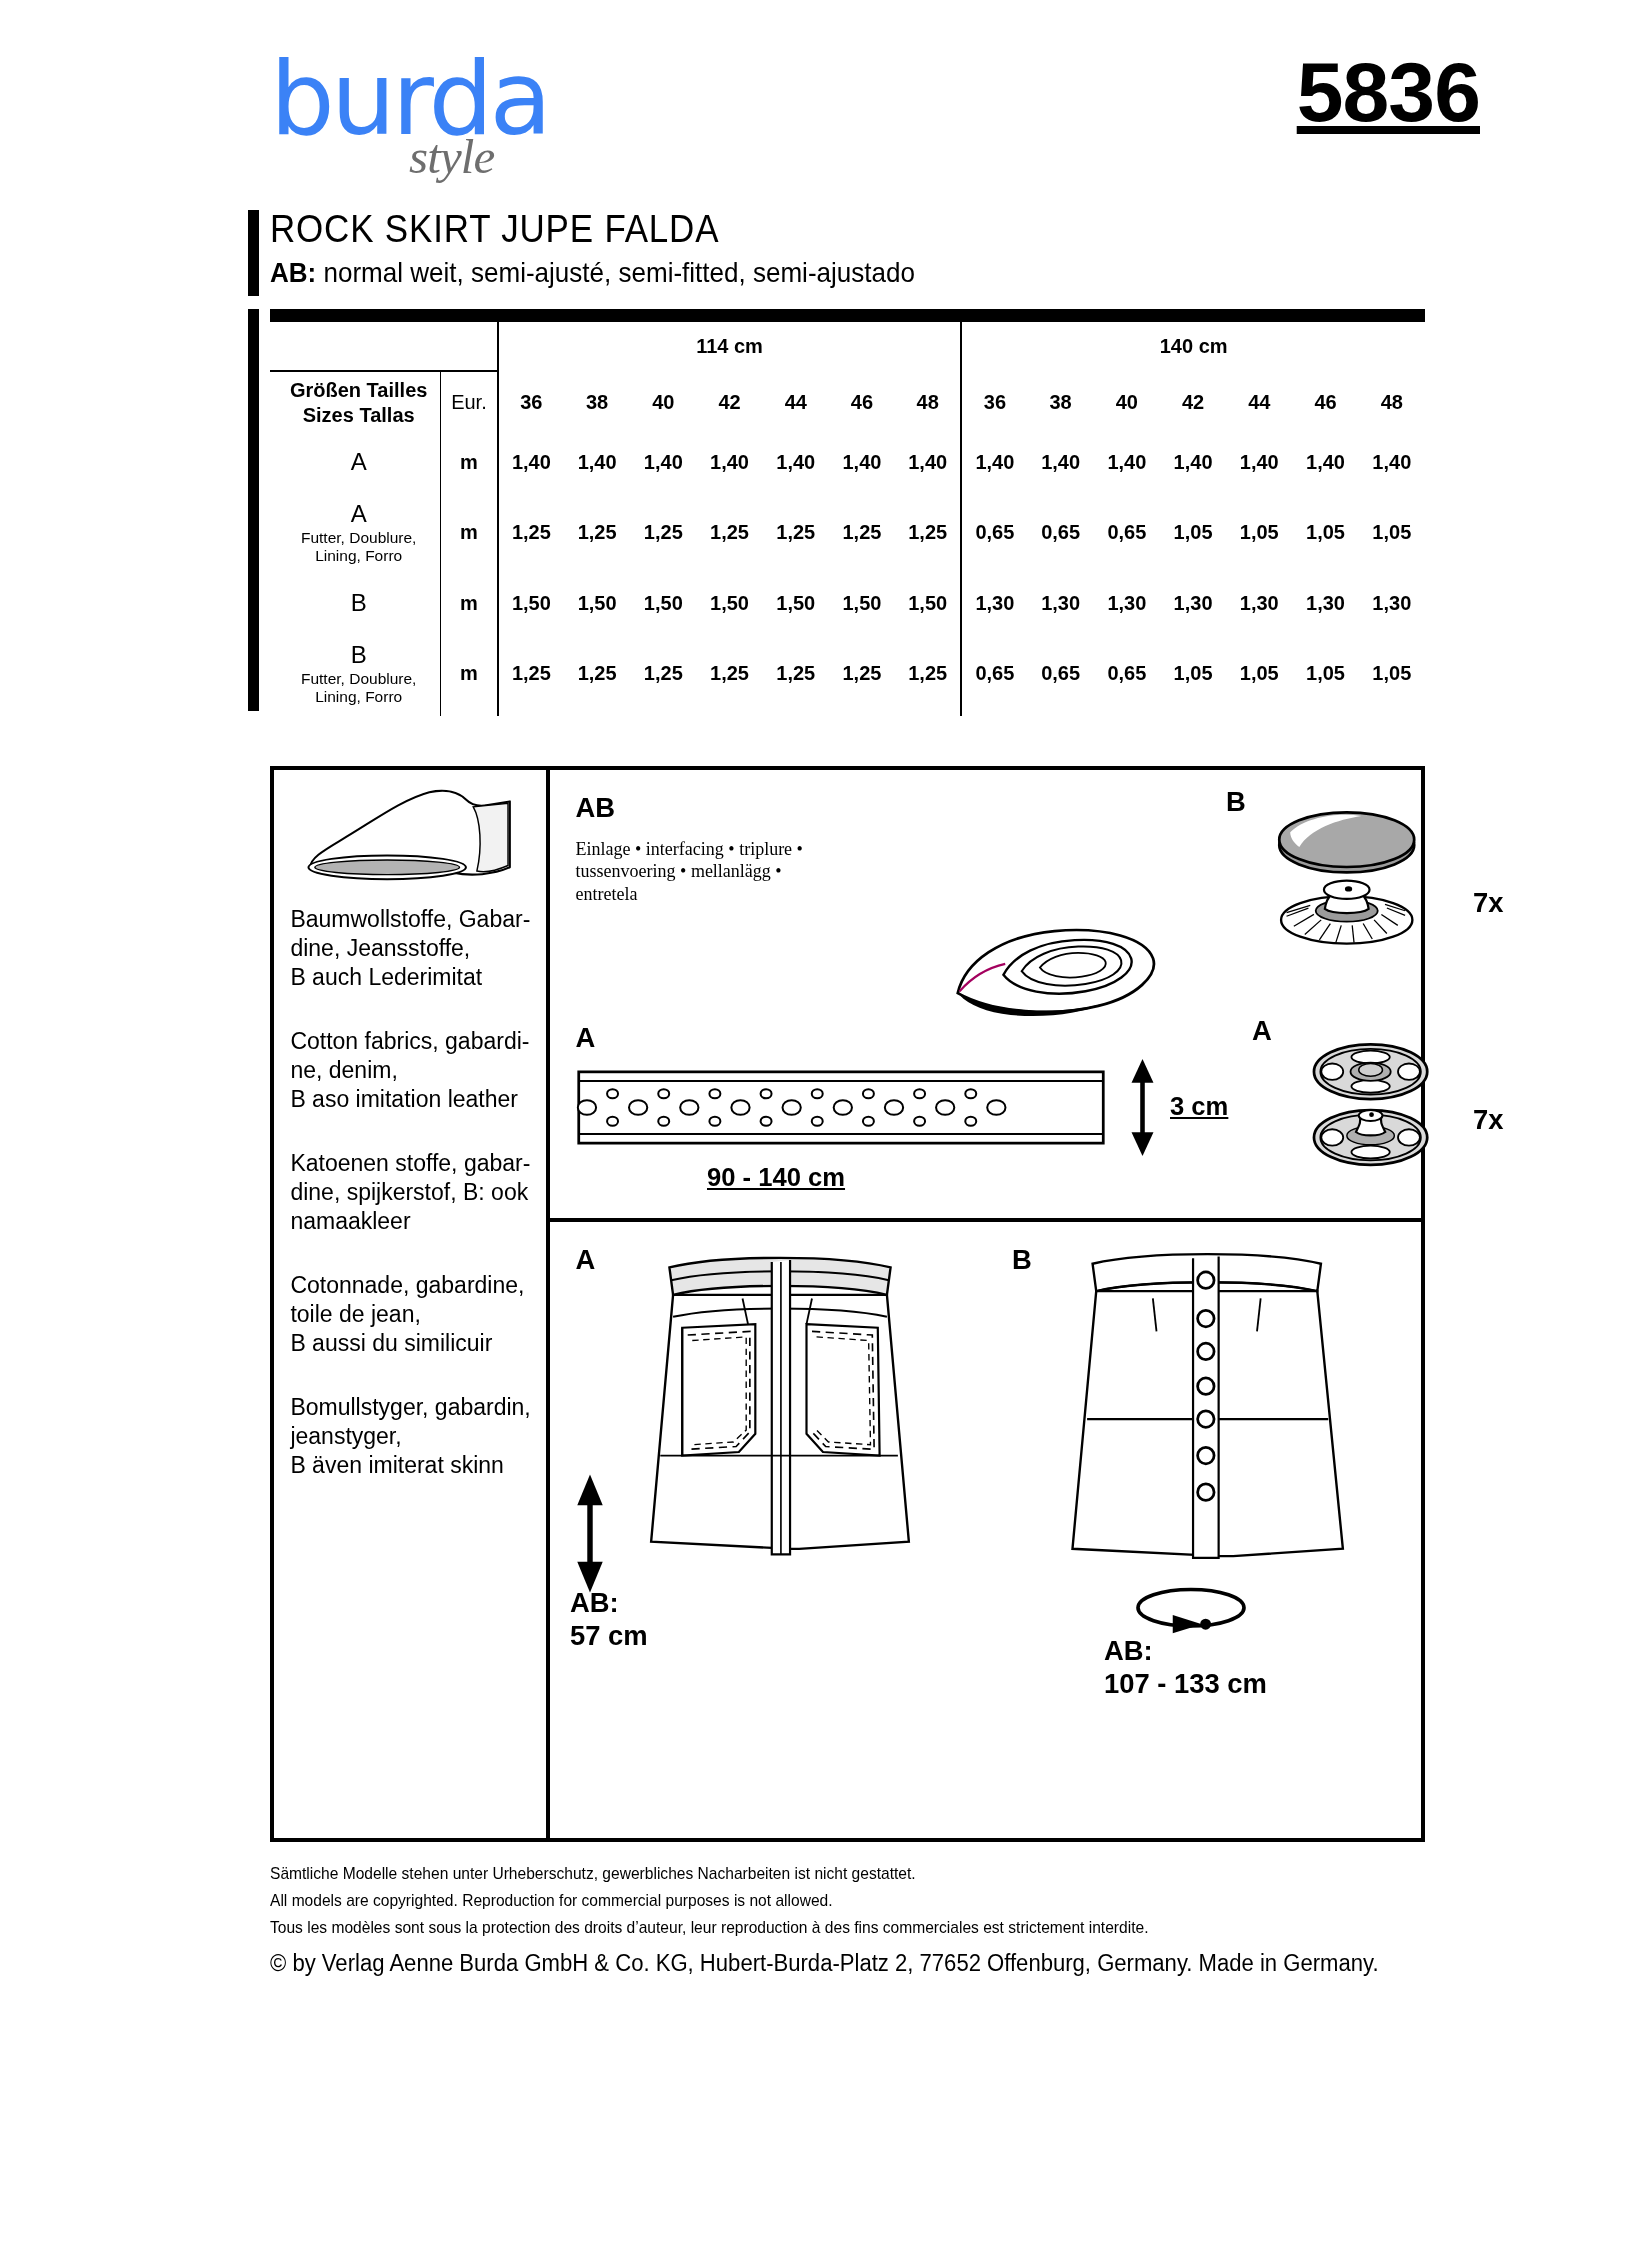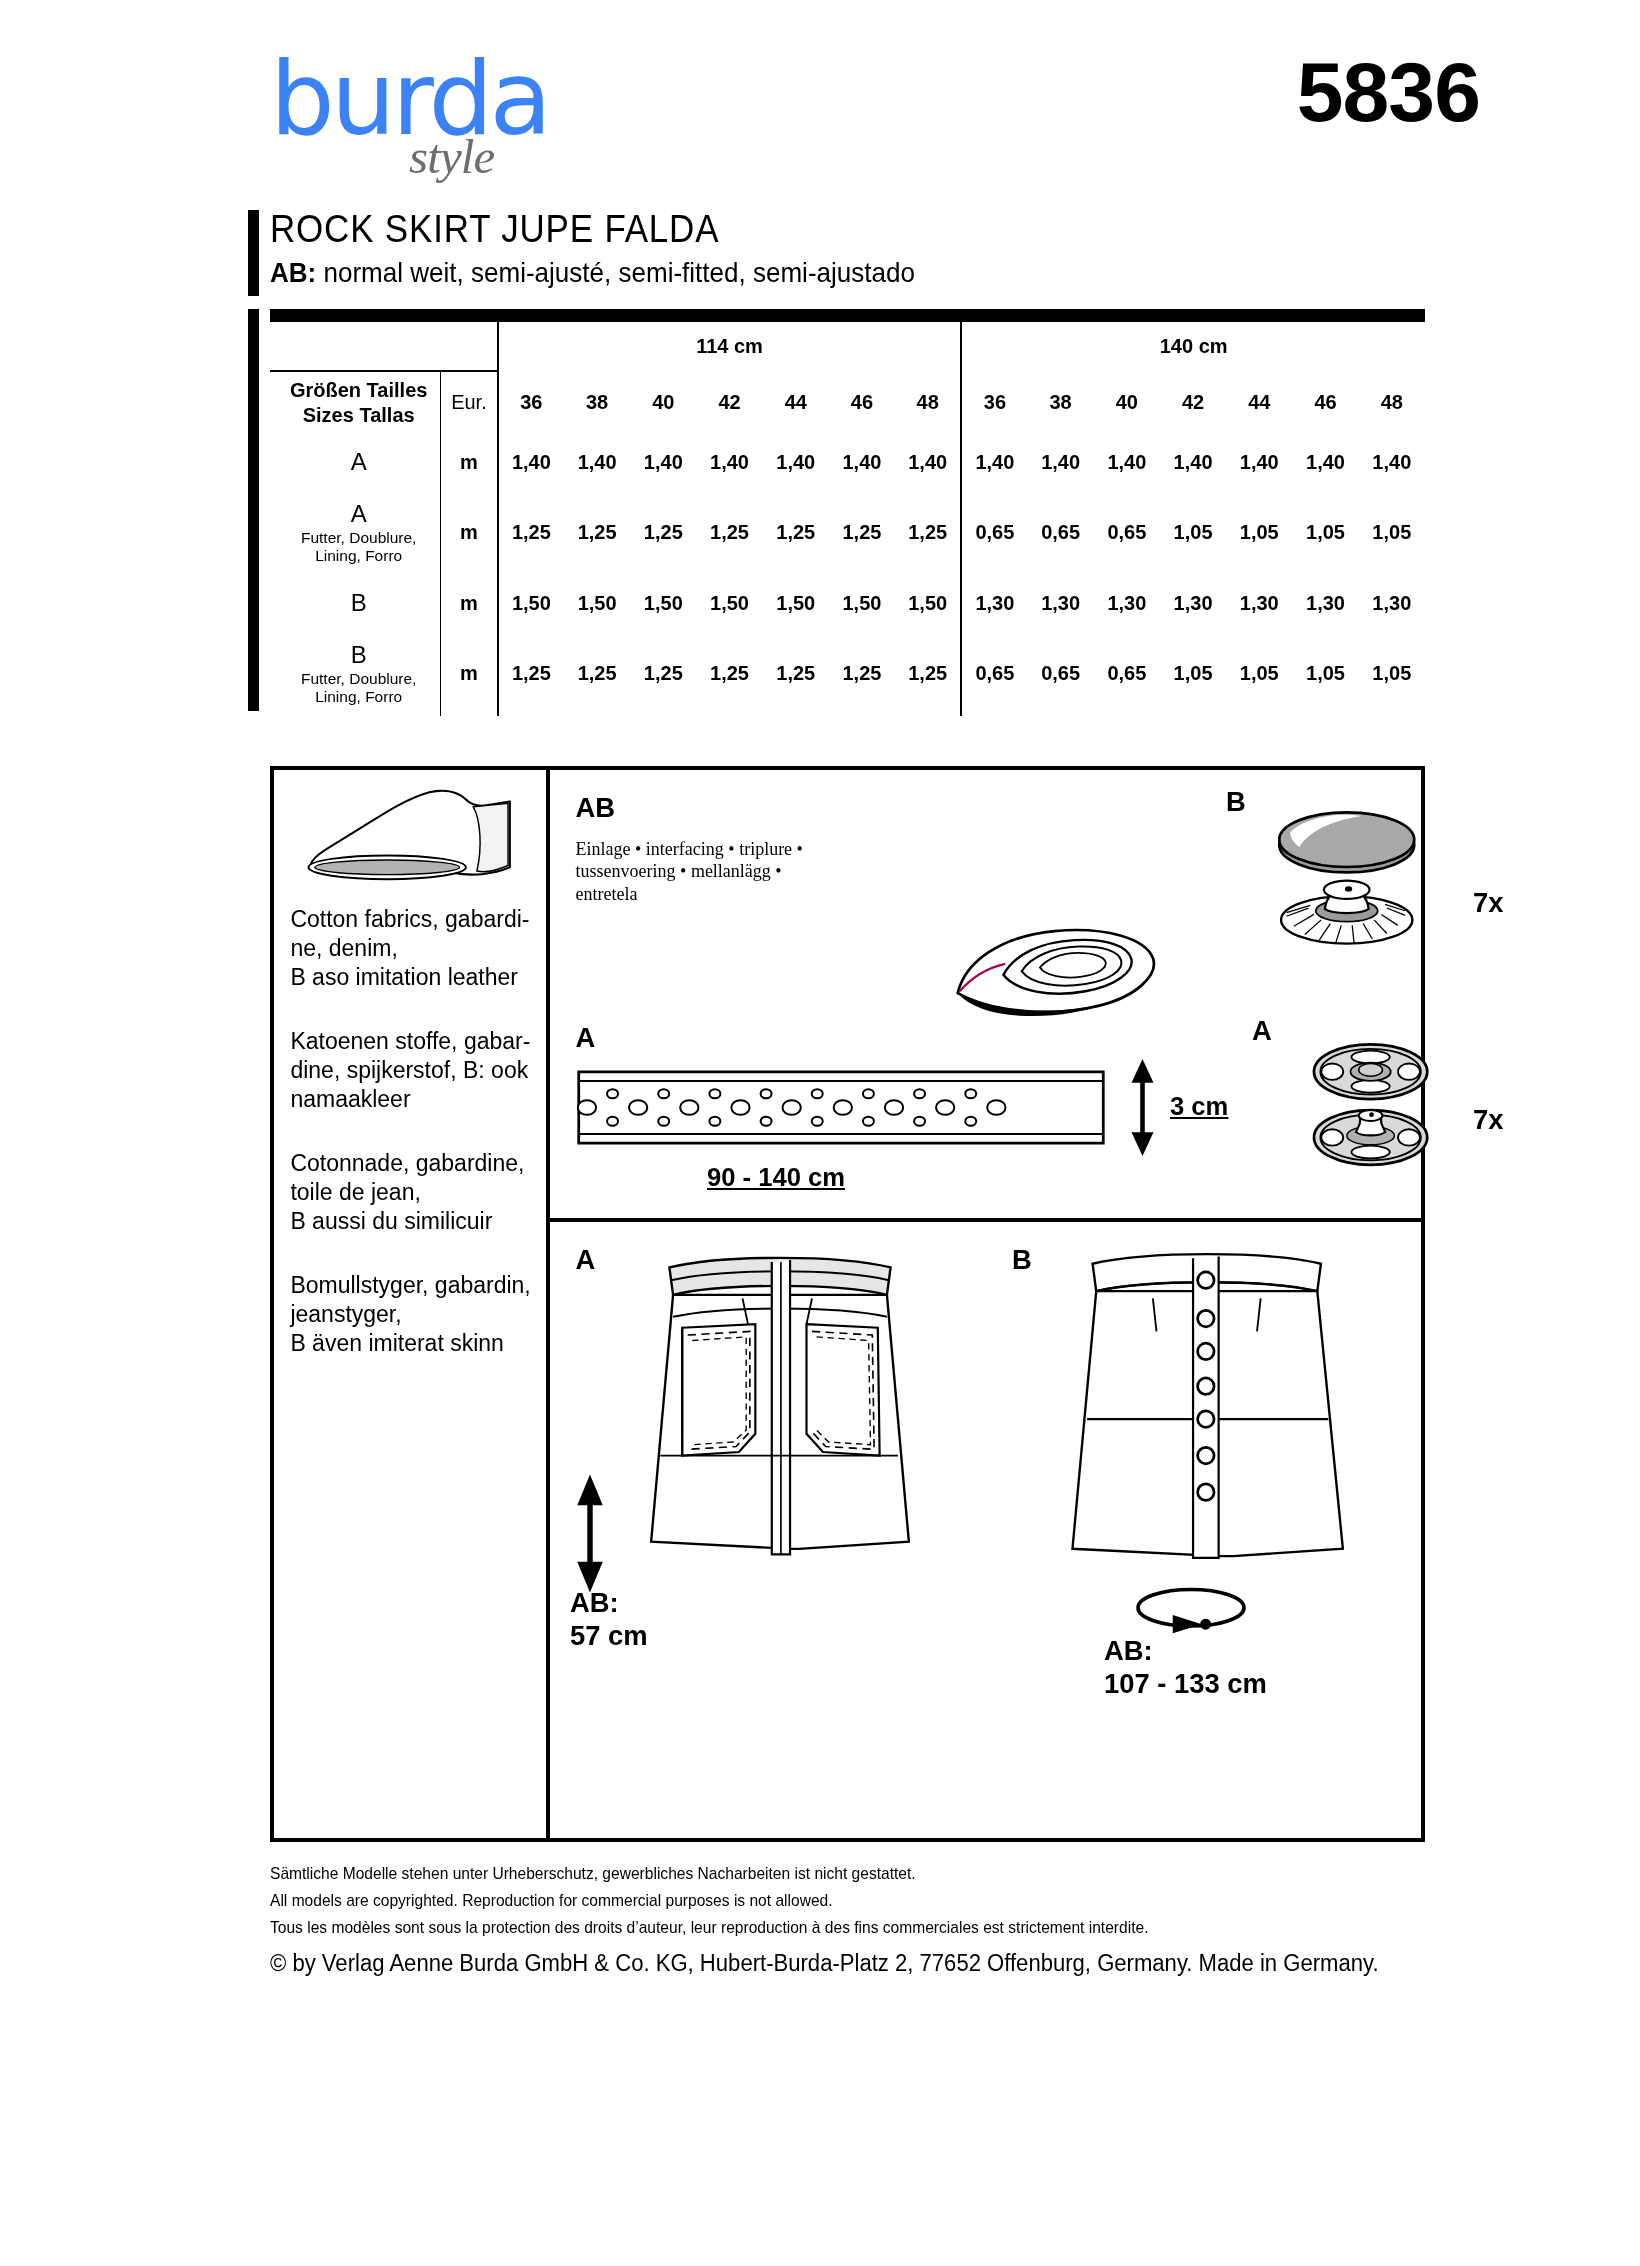--- a/index.html
+++ b/index.html
@@ -5,21 +5,21 @@
   html,body{margin:0;padding:0;background:#ffffff;}
   body{width:1640px;height:2266px;font-family:"Liberation Sans",sans-serif;color:#000;position:relative;overflow:hidden;}
 
   .page{position:absolute;left:0;top:0;width:1640px;height:2266px;}
 
   
   .logo{position:absolute;left:270px;top:57px;}
   .logo .burda{font-family:"DejaVu Sans",sans-serif;font-weight:normal;font-size:102px;line-height:84px;color:#3b82f6;letter-spacing:-3.7px;}
   .logo .style{font-family:"Liberation Serif",serif;font-style:italic;font-size:49px;color:#6E6E6E;position:absolute;left:139px;top:71px;letter-spacing:-0.9px;}
 
-  .patternno{position:absolute;right:160px;top:44px;font-family:"Liberation Sans",sans-serif;font-weight:bold;font-size:84px;letter-spacing:-0.9px;}
+  .patternno{position:absolute;right:160px;top:44px;font-family:"Liberation Sans",sans-serif;font-weight:bold;font-size:84px;letter-spacing:-0.9px;text-decoration:underline;}
 
   .titlebar{position:absolute;left:270px;top:208px;width:1078px;}
   .titlebar .vrule{position:absolute;left:-22px;top:1.8px;width:11px;height:86px;background:#000;}
   .title-main{font-family:"Liberation Sans",sans-serif;font-weight:normal;font-size:38px;letter-spacing:0.9px;white-space:nowrap;transform:scaleX(.92);transform-origin:left center;}
   .title-sub{font-size:27.4px;margin-top:5.5px;white-space:nowrap;transform:scaleX(.95);transform-origin:left center;}
   .title-sub b{font-weight:bold;}
 
   
   .tblwrap{position:absolute;left:270px;top:309px;width:1155px;}
   .tbl-vrule{position:absolute;left:-22px;top:0;width:11px;height:402px;background:#000;}
@@ -216,20 +216,21 @@
       <div class="fabric-roll">
         <svg viewBox="0 0 260 120" width="238" height="110">
           <path d="M20 92 C20 82 34 74 54 62 C88 42 120 18 150 10 C168 6 182 10 190 18 C196 24 204 26 214 24 L238 20 L238 92 C220 100 196 102 176 98 C150 92 120 92 96 94 Z" fill="#ffffff" stroke="#000" stroke-width="2.2" stroke-linejoin="round"></path>
           <path d="M198 26 C206 40 208 70 202 96 C210 98 222 96 236 90 L236 22 Z" fill="#f2f2f2" stroke="#000" stroke-width="1.6"></path>
           <ellipse cx="104" cy="92" rx="86" ry="13" fill="#ffffff" stroke="#000" stroke-width="2.2"></ellipse>
           <ellipse cx="104" cy="92" rx="79" ry="8" fill="#b3b3b3" stroke="#000" stroke-width="1.6"></ellipse>
         </svg>
       </div>
 
       <div class="fabric-text">
+        <p>Baumwollstoffe, Gabar-<br>dine, Jeansstoffe,<br>B auch Lederimitat</p>
         <p>Cotton fabrics, gabardi-<br>ne, denim,<br>B aso imitation leather</p>
         <p>Katoenen stoffe, gabar-<br>dine, spijkerstof, B: ook<br>namaakleer</p>
         <p>Cotonnade, gabardine,<br>toile de jean,<br>B aussi du similicuir</p>
         <p>Bomullstyger, gabardin,<br>jeanstyger,<br>B även imiterat skinn</p>
       </div>
     </div>
 
     <div class="col-right">
 
       <div class="notions-row">

